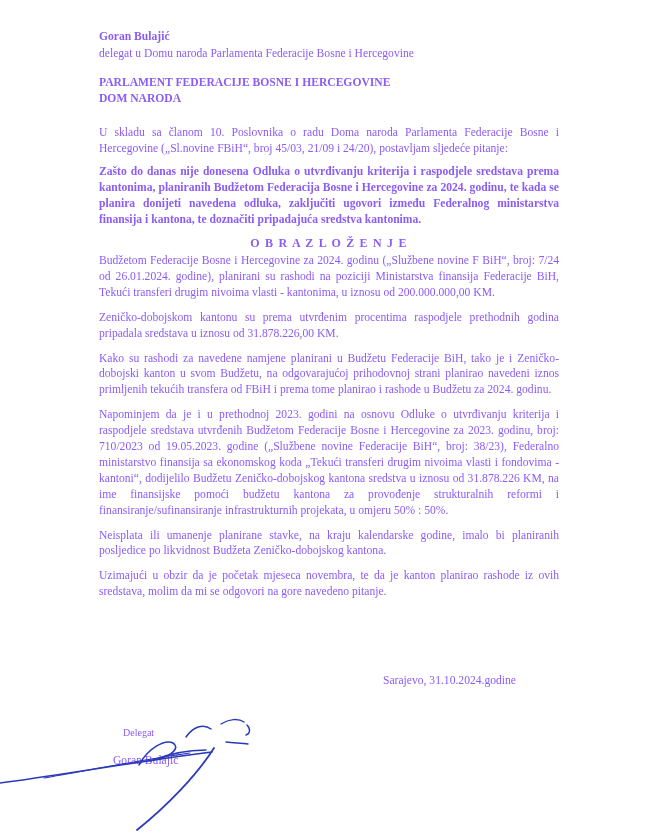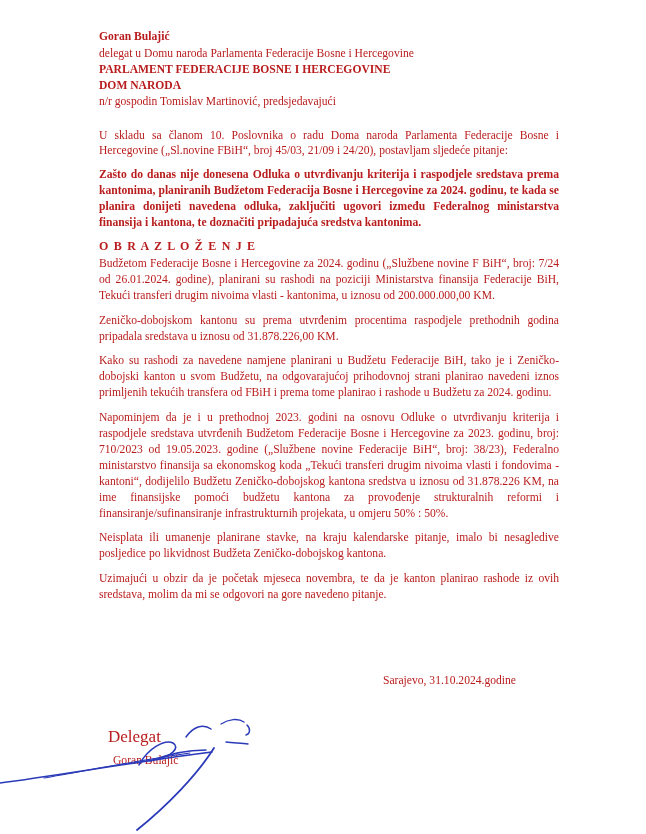--- a/index.html
+++ b/index.html
@@ -5,58 +5,58 @@
   html, body {
     margin: 0;
     padding: 0;
     background: #ffffff;
   }
   .letter {
     position: relative;
     width: 622px;
     height: 834px;
     background: #ffffff;
-    color: #b91c1c;
+    color: #8b5cf6;
     font-family: "Liberation Serif", serif;
     overflow: hidden;
   }
   .content {
     position: absolute;
     left: 99px;
     top: 29px;
     width: 460px;
     font-size: 11.6px;
     line-height: 15.9px;
   }
   .bold { font-weight: bold; }
   .justify { text-align: justify; }
   .sender-title { margin-top: 1px; }
-  .recipient-block { }
+  .recipient-block { margin-top: 13px; }
   .intro-par { margin-top: 18px; }
   .question-par { margin-top: 8px; }
   .section-heading {
     margin-top: 8px;
-    text-align: left;
+    text-align: center;
     font-weight: bold;
     font-size: 12px;
     letter-spacing: 1.2px;
   }
   .body-par { margin-top: 9px; }
   .body-par.first { margin-top: 1px; }
   .footer-date {
     position: absolute;
     left: 383px;
     top: 674px;
     font-size: 11.6px;
   }
   .closing-role {
     position: absolute;
-    left: 108px;
+    left: 123px;
     top: 727px;
-    font-size: 17px;
+    font-size: 10px;
   }
   .signer-name {
     position: absolute;
     left: 113px;
     top: 754px;
     font-size: 11.6px;
   }
   .signature-svg {
     position: absolute;
     left: 0;
@@ -74,39 +74,38 @@
 
   <div class="content">
 
     <div class="bold">Goran Bulajić</div>
 
     <div class="sender-title">delegat u Domu naroda Parlamenta Federacije Bosne i Hercegovine</div>
 
     <div class="recipient-block">
       <div class="bold">PARLAMENT FEDERACIJE BOSNE I HERCEGOVINE</div>
       <div class="bold">DOM NARODA</div>
-      <div>n/r gospodin Tomislav Martinović, predsjedavajući</div>
     </div>
 
     <div class="intro-par justify">U skladu sa članom 10. Poslovnika o radu Doma naroda Parlamenta Federacije Bosne i Hercegovine („Sl.novine FBiH“, broj 45/03, 21/09 i 24/20), postavljam sljedeće pitanje:</div>
 
     <div class="question-par justify bold">Zašto do danas nije donesena Odluka o utvrđivanju kriterija i raspodjele sredstava prema kantonima, planiranih Budžetom Federacija Bosne i Hercegovine za 2024. godinu, te kada se planira donijeti navedena odluka, zaključiti ugovori između Federalnog ministarstva finansija i kantona, te doznačiti pripadajuća sredstva kantonima.</div>
 
     <div class="section-heading">O B R A Z L O Ž E N J E</div>
 
     <div class="body-par first justify">Budžetom Federacije Bosne i Hercegovine za 2024. godinu („Službene novine F BiH“, broj: 7/24 od 26.01.2024. godine), planirani su rashodi na poziciji Ministarstva finansija Federacije BiH, Tekući transferi drugim nivoima vlasti - kantonima, u iznosu od 200.000.000,00 KM.</div>
 
     <div class="body-par justify">Zeničko-dobojskom kantonu su prema utvrđenim procentima raspodjele prethodnih godina pripadala sredstava u iznosu od 31.878.226,00 KM.</div>
 
     <div class="body-par justify">Kako su rashodi za navedene namjene planirani u Budžetu Federacije BiH, tako je i Zeničko-dobojski kanton u svom Budžetu, na odgovarajućoj prihodovnoj strani planirao navedeni iznos primljenih tekućih transfera od FBiH i prema tome planirao i rashode u Budžetu za 2024. godinu.</div>
 
     <div class="body-par justify">Napominjem da je i u prethodnoj 2023. godini na osnovu Odluke o utvrđivanju kriterija i raspodjele sredstava utvrđenih Budžetom Federacije Bosne i Hercegovine za 2023. godinu, broj: 710/2023 od 19.05.2023. godine („Službene novine Federacije BiH“, broj: 38/23), Federalno ministarstvo finansija sa ekonomskog koda „Tekući transferi drugim nivoima vlasti i fondovima - kantoni“, dodijelilo Budžetu Zeničko-dobojskog kantona sredstva u iznosu od 31.878.226 KM, na ime finansijske pomoći budžetu kantona za provođenje strukturalnih reformi i finansiranje/sufinansiranje infrastrukturnih projekata, u omjeru 50% : 50%.</div>
 
 
-    <div class="body-par justify">Neisplata ili umanenje planirane stavke, na kraju kalendarske pitanje, imalo bi nesagledive posljedice po likvidnost Budžeta Zeničko-dobojskog kantona.</div>
+    <div class="body-par justify">Neisplata ili umanenje planirane stavke, na kraju kalendarske godine, imalo bi planiranih posljedice po likvidnost Budžeta Zeničko-dobojskog kantona.</div>
 
     <div class="body-par justify">Uzimajući u obzir da je početak mjeseca novembra, te da je kanton planirao rashode iz ovih sredstava, molim da mi se odgovori na gore navedeno pitanje.</div>
 
   </div>
 
   <div class="footer-date">Sarajevo, 31.10.2024.godine</div>
 
   <div class="closing-role">Delegat</div>
 
   <div class="signer-name">Goran Bulajić</div>

